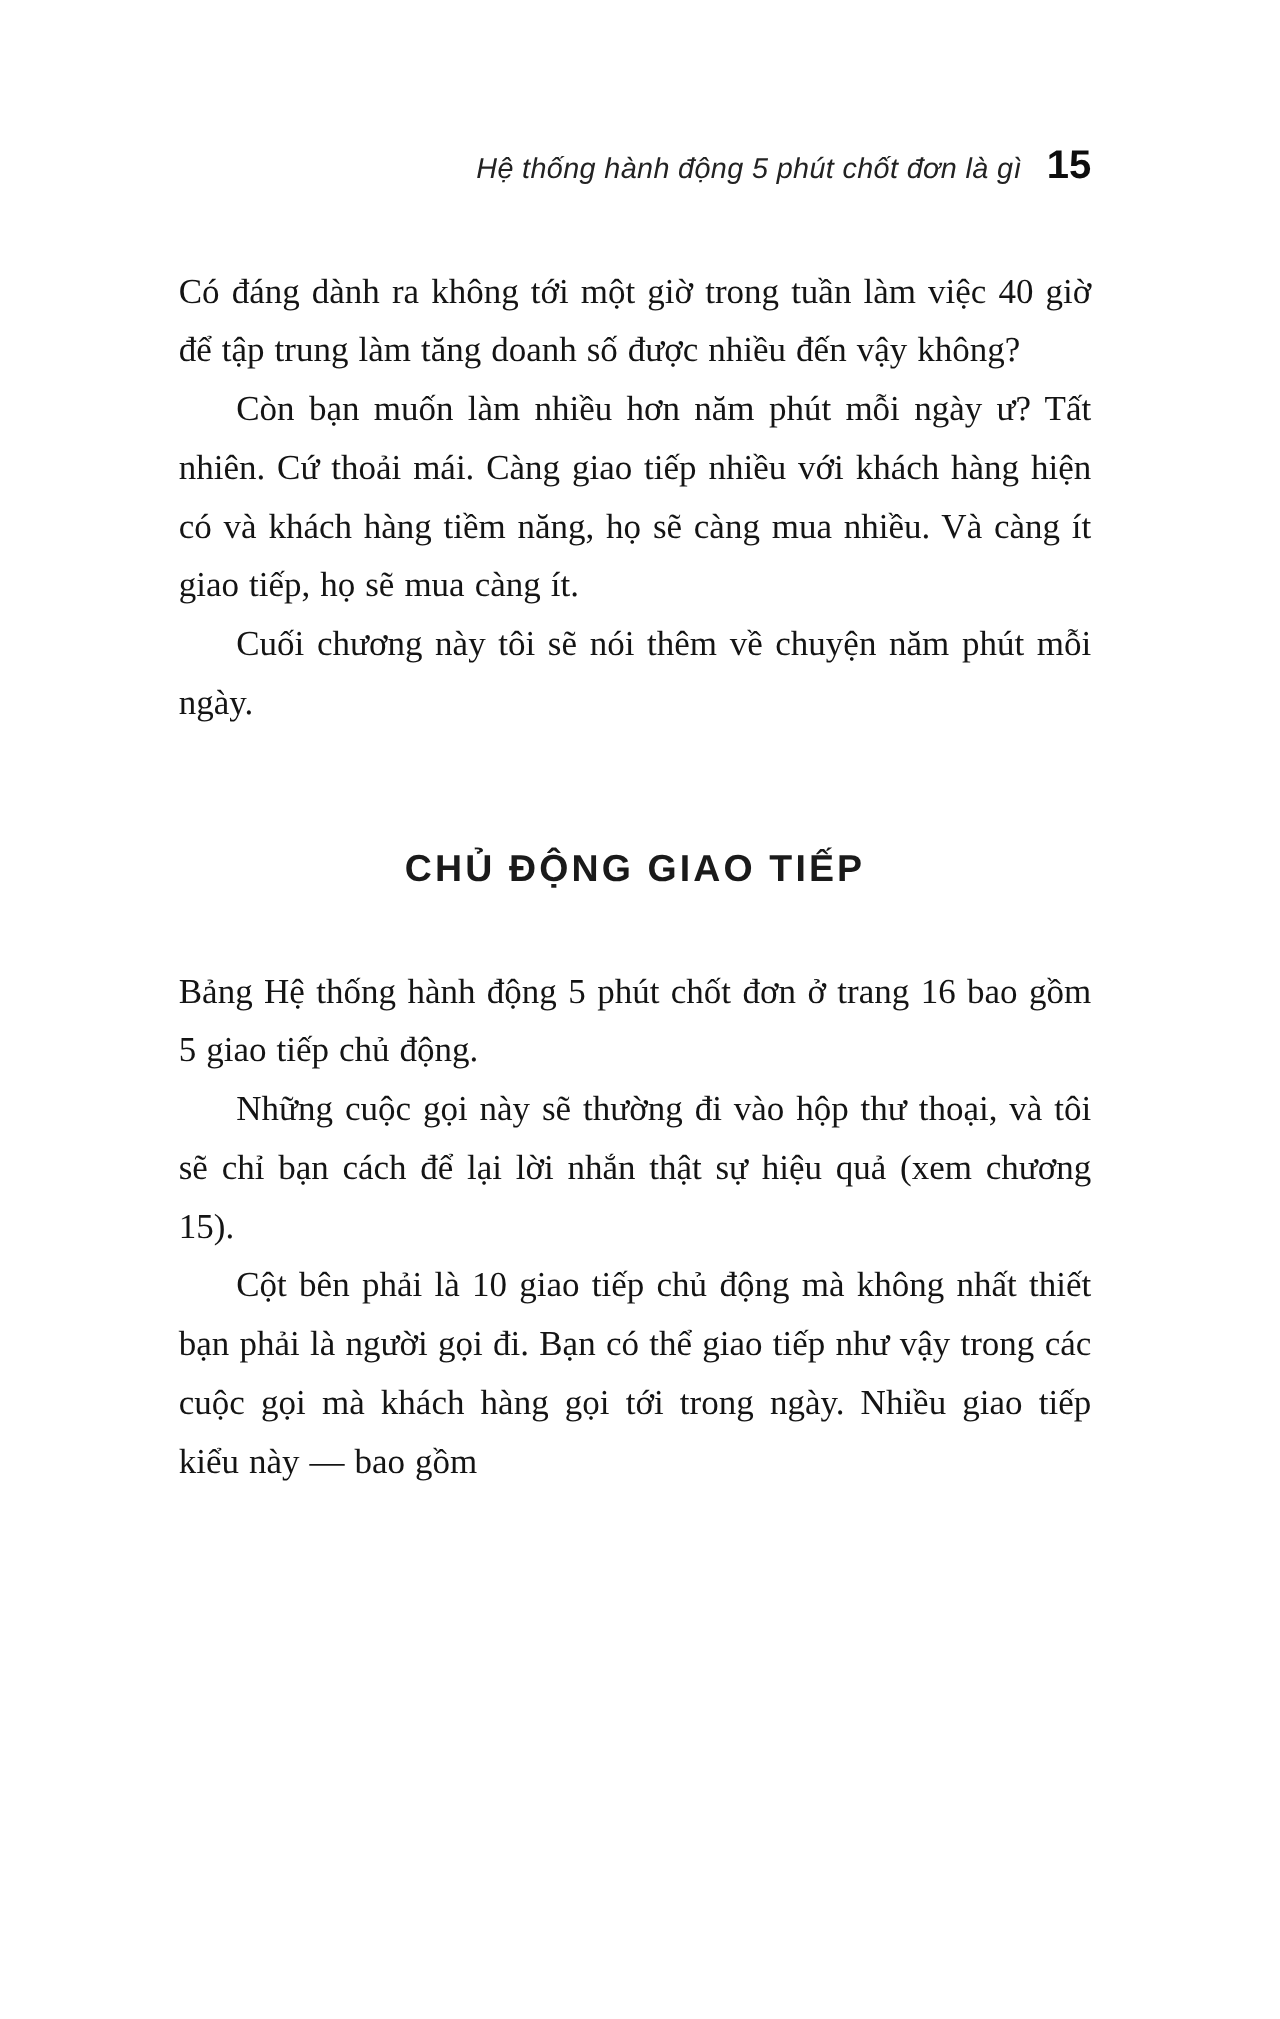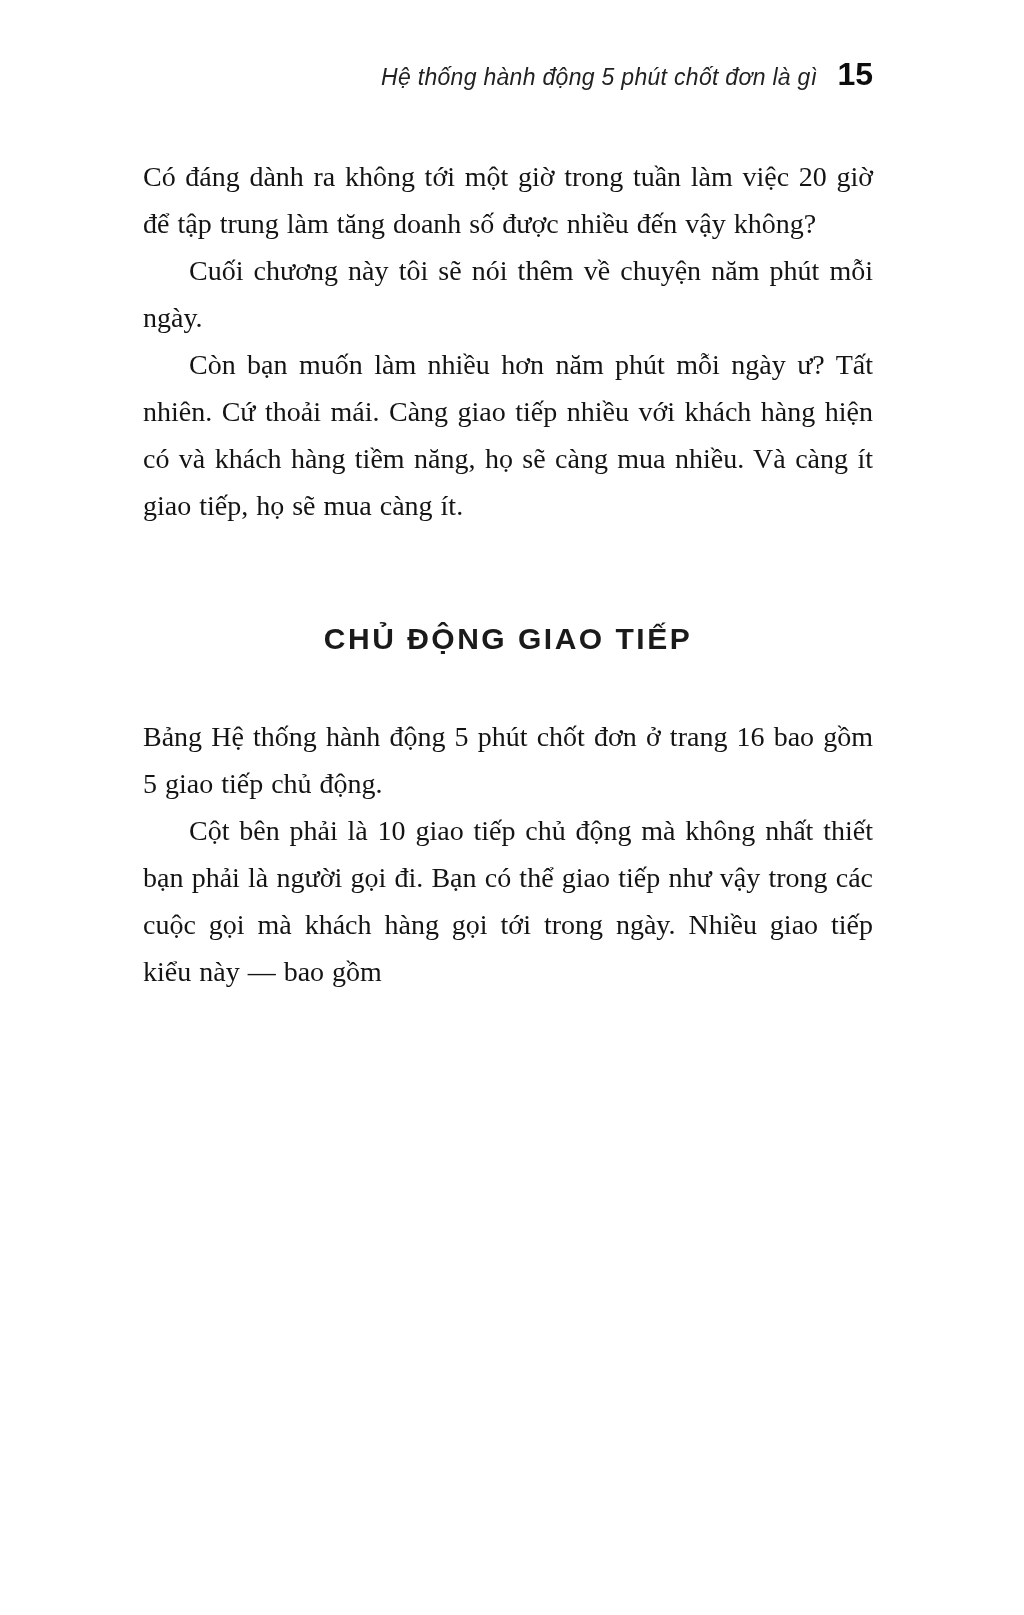--- a/index.html
+++ b/index.html
@@ -6,21 +6,21 @@
     margin: 0;
     padding: 0;
     background: #ffffff;
   }
   .page {
     position: relative;
     width: 1024px;
     height: 1189px;
     background: #ffffff;
     box-sizing: border-box;
-    padding: 56px 151px 0 143px;
+    padding: 113px 151px 0 143px;
     overflow: hidden;
     color: #161616;
   }
   
   .running-header {
     display: flex;
     justify-content: flex-end;
     align-items: baseline;
     font-family: "Liberation Sans", sans-serif;
     height: 34px;
@@ -73,29 +73,30 @@
 
 <div class="page">
 
   <header class="running-header">
     <span class="running-title">Hệ thống hành động 5 phút chốt đơn là gì</span>
     <span class="page-number">15</span>
   </header>
 
   <main class="body-text">
 
-    <p class="para first">Có đáng dành ra không tới một giờ trong tuần làm việc 20 giờ để tập trung làm tăng doanh số được nhiều đến vậy không?</p>
+    <p class="para first">Có đáng dành ra không tới một giờ trong tuần làm việc 40 giờ để tập trung làm tăng doanh số được nhiều đến vậy không?</p>
+
+    <p class="para indent">Còn bạn muốn làm nhiều hơn năm phút mỗi ngày ư? Tất nhiên. Cứ thoải mái. Càng giao tiếp nhiều với khách hàng hiện có và khách hàng tiềm năng, họ sẽ càng mua nhiều. Và càng ít giao tiếp, họ sẽ mua càng ít.</p>
 
     <p class="para indent">Cuối chương này tôi sẽ nói thêm về chuyện năm phút mỗi ngày.</p>
-
-    <p class="para indent">Còn bạn muốn làm nhiều hơn năm phút mỗi ngày ư? Tất nhiên. Cứ thoải mái. Càng giao tiếp nhiều với khách hàng hiện có và khách hàng tiềm năng, họ sẽ càng mua nhiều. Và càng ít giao tiếp, họ sẽ mua càng ít.</p>
 
     <h2 class="section-heading">CHỦ ĐỘNG GIAO TIẾP</h2>
 
     <p class="para">Bảng Hệ thống hành động 5 phút chốt đơn ở trang 16 bao gồm 5 giao tiếp chủ động.</p>
 
 
+    <p class="para indent">Những cuộc gọi này sẽ thường đi vào hộp thư thoại, và tôi sẽ chỉ bạn cách để lại lời nhắn thật sự hiệu quả (xem chương 15).</p>
 
     <p class="para indent">Cột bên phải là 10 giao tiếp chủ động mà không nhất thiết bạn phải là người gọi đi. Bạn có thể giao tiếp như vậy trong các cuộc gọi mà khách hàng gọi tới trong ngày. Nhiều giao tiếp kiểu này — bao gồm</p>
 
   </main>
 
 </div>
 
 </body></html>

